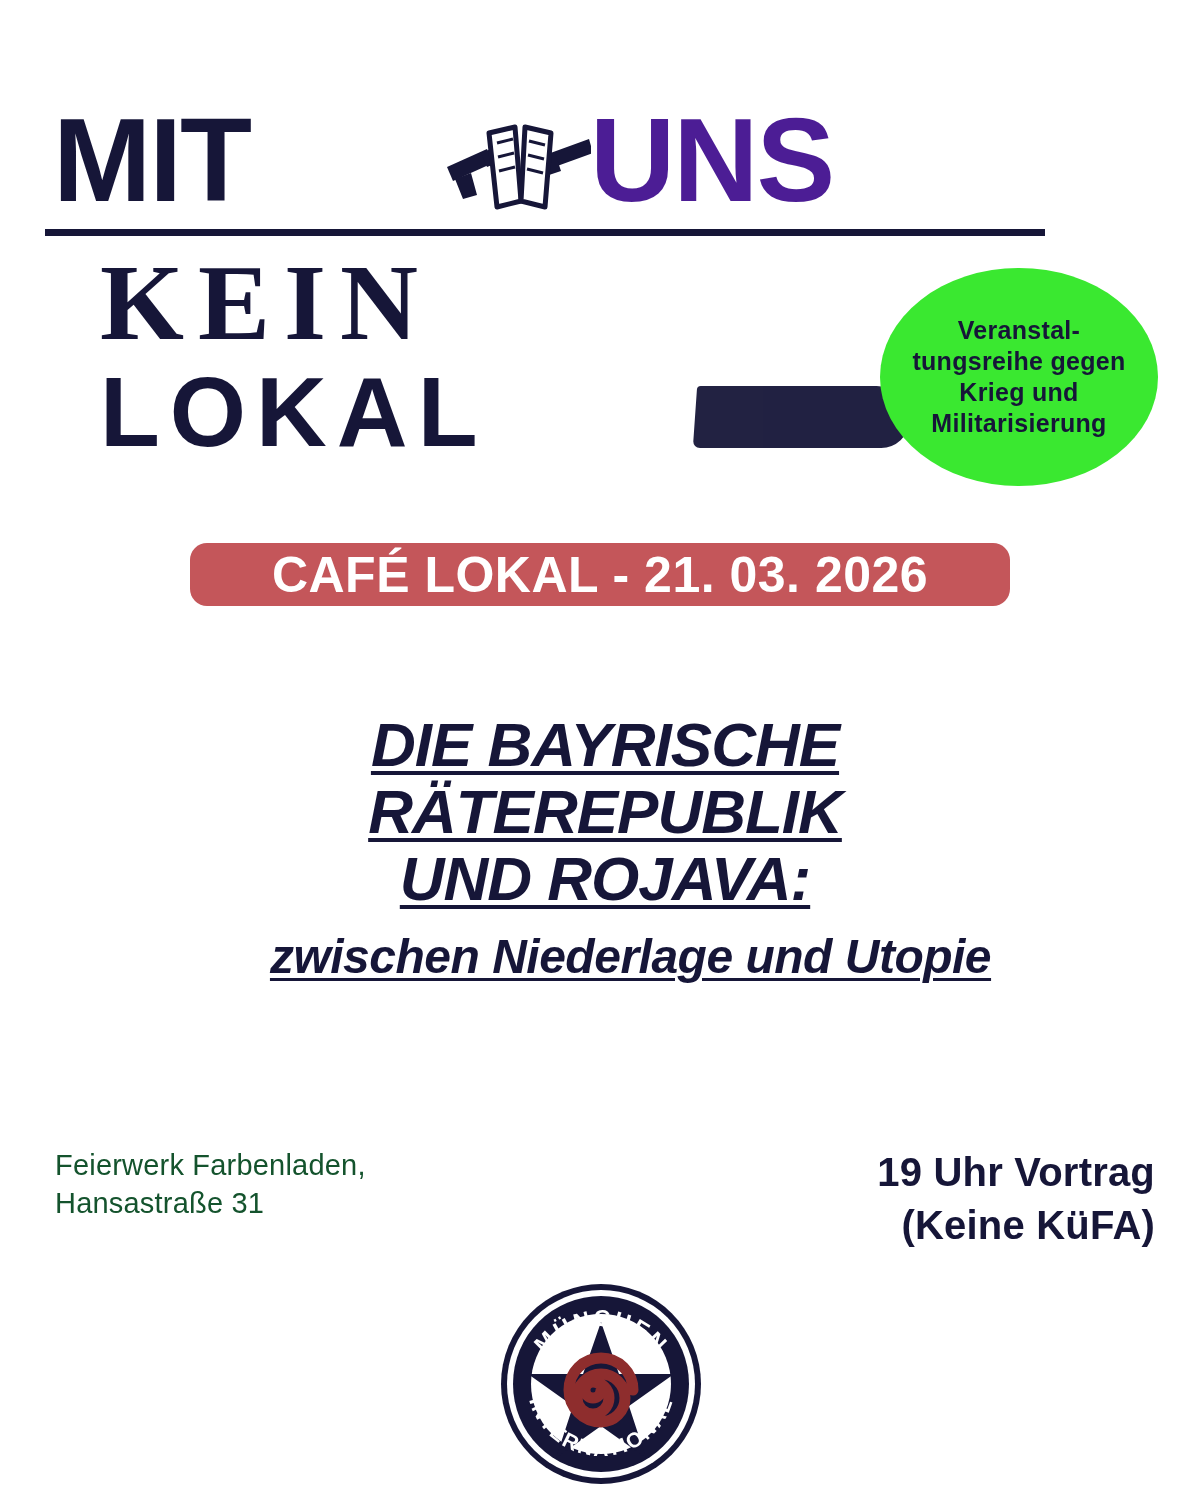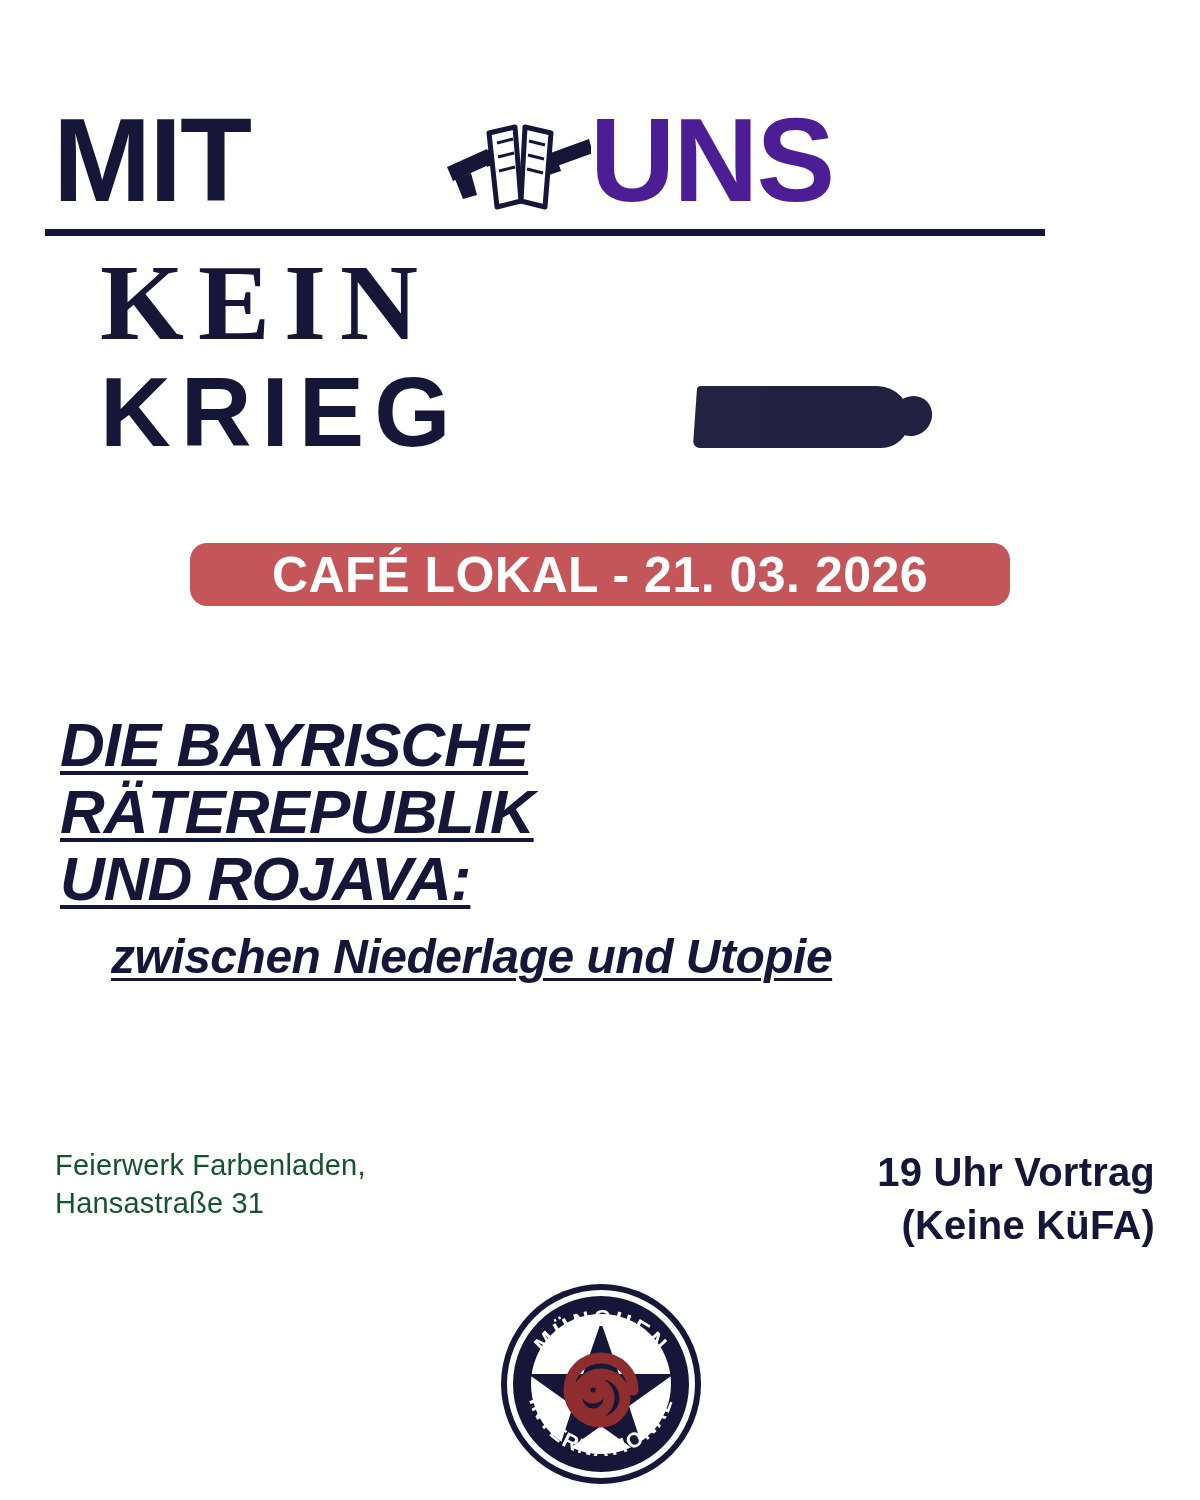--- a/index.html
+++ b/index.html
@@ -163,20 +163,21 @@
     letter-spacing: 0.5px;
     line-height: 1;
   }
 
   
   .title-block {
     position: absolute;
     left: 60px;
     top: 712px;
     width: 1090px;
+    text-align: center;
   }
   .title-line {
     font-family: "Liberation Sans", sans-serif;
     font-weight: bold;
     font-style: italic;
     font-size: 62px;
     line-height: 1.08;
     letter-spacing: -1px;
     color: #161638;
     text-decoration: underline;
@@ -268,23 +269,26 @@
       </div>
 
       <div class="word-uns">UNS</div>
     </div>
 
     <div class="rule-under-mituns"></div>
 
     <div class="word-kein">KEIN</div>
 
     <div class="krieg-smudge"></div>
-    <div class="word-krieg-top">KRIEG</div>
-  </div>
-
+    <div class="word-krieg-top">LOKAL</div>
+  </div>
+
+  <div class="green-badge">
+    <div class="green-badge-text">Veranstal- tungsreihe gegen Krieg und Militarisierung</div>
+  </div>
 
   <div class="red-bar">
     <div class="red-bar-text">CAFÉ LOKAL - 21. 03. 2026</div>
   </div>
 
   <div class="title-block">
     <div class="title-line">DIE BAYRISCHE</div>
     <div class="title-line">RÄTEREPUBLIK</div>
     <div class="title-line">UND ROJAVA:</div>
     <div class="subtitle-line">zwischen Niederlage und Utopie</div>

